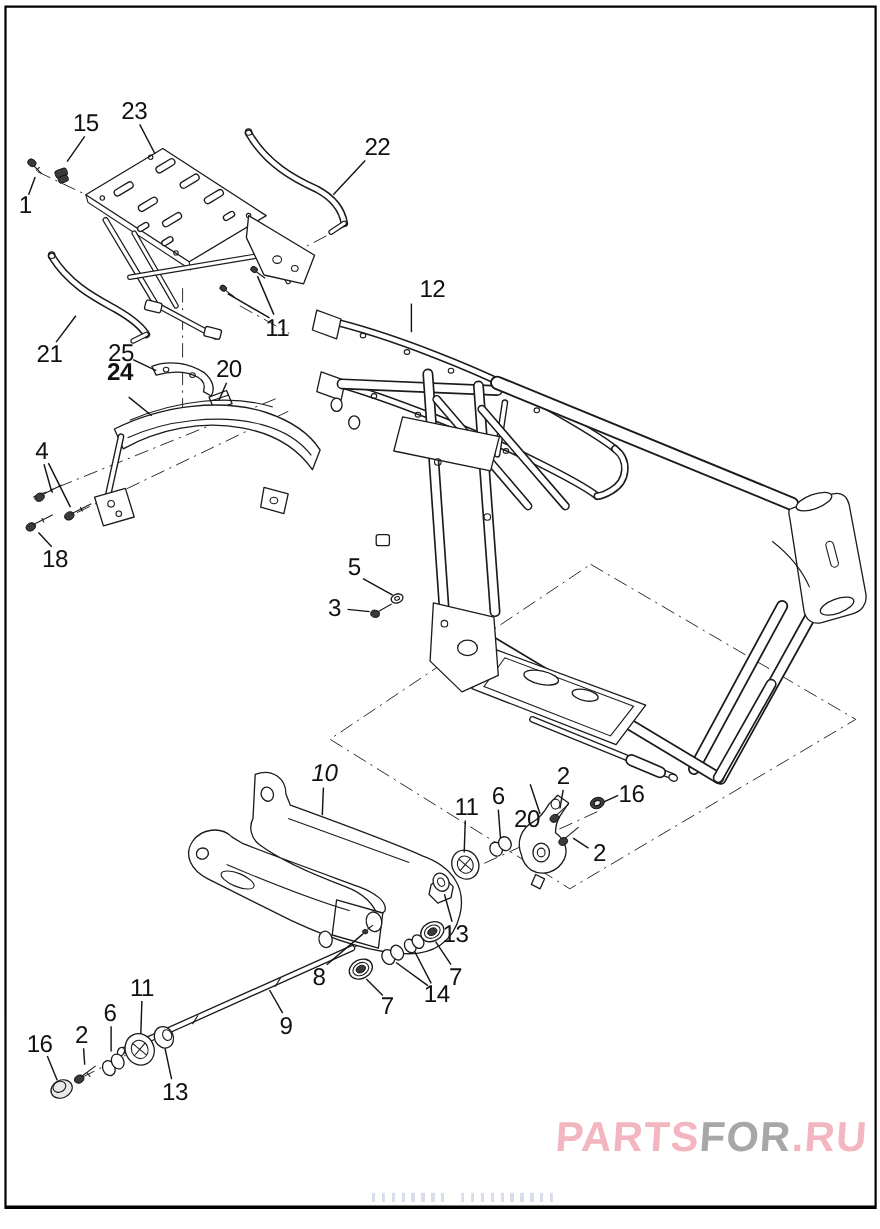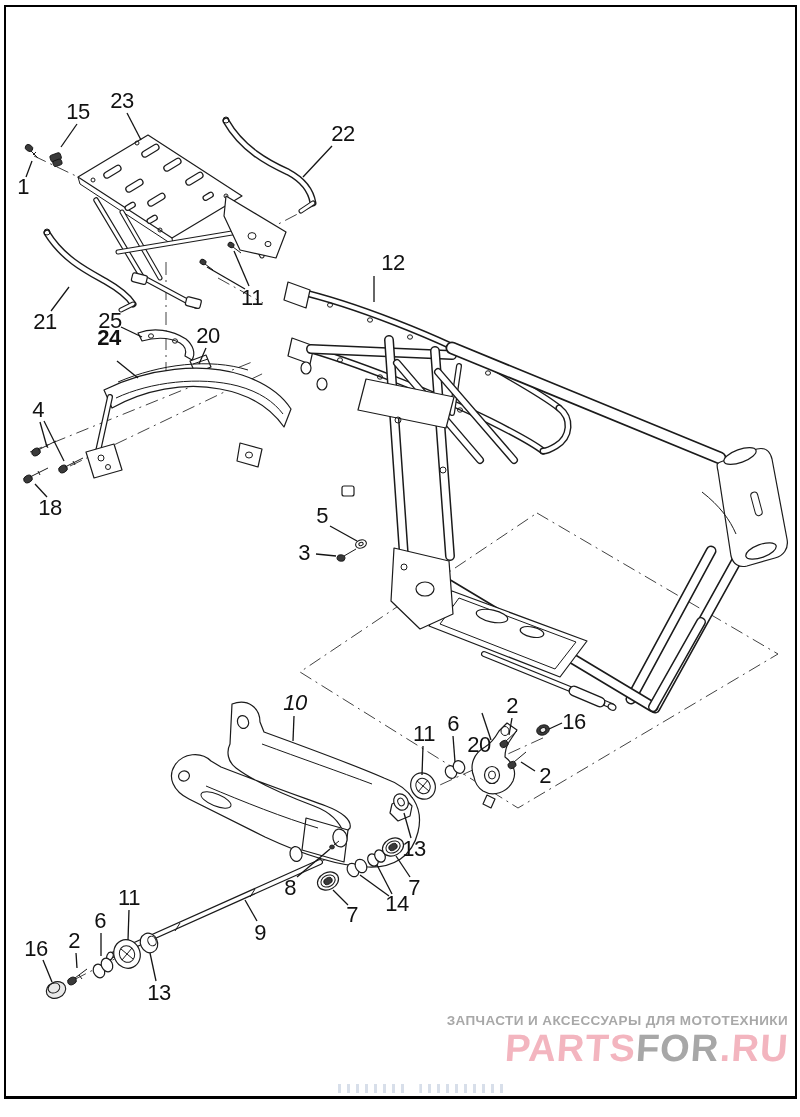--- a/index.html
+++ b/index.html
@@ -371,20 +371,19 @@
       <div class="callout" style="left: 352px; top: 915px;">7</div>
       <div class="callout" style="left: 260px; top: 933px;">9</div>
       <div class="callout" style="left: 36px; top: 949px;">16</div>
       <div class="callout" style="left: 74px; top: 941px;">2</div>
       <div class="callout" style="left: 100px; top: 921px;">6</div>
       <div class="callout" style="left: 129px; top: 898px;">11</div>
       <div class="callout" style="left: 159px; top: 993px;">13</div>
     </div>
 
   <div class="watermark">
-    <div class="wm-tagline" style="color: rgb(168, 168, 168);">ЗАПЧАСТИ И АКСЕССУАРЫ ДЛЯ МОТОТЕХНИКИ</div>
     <div class="wm-logo"><span style="color: rgb(243, 181, 191);">PARTS</span><span style="color: rgb(167, 167, 167);">FOR</span><span style="color: rgb(243, 181, 191);">.RU</span></div>
   </div>
 
   <div class="faint-marks"></div>
 
   <div class="frame-border"></div>
 </div>
 
 </body></html>

